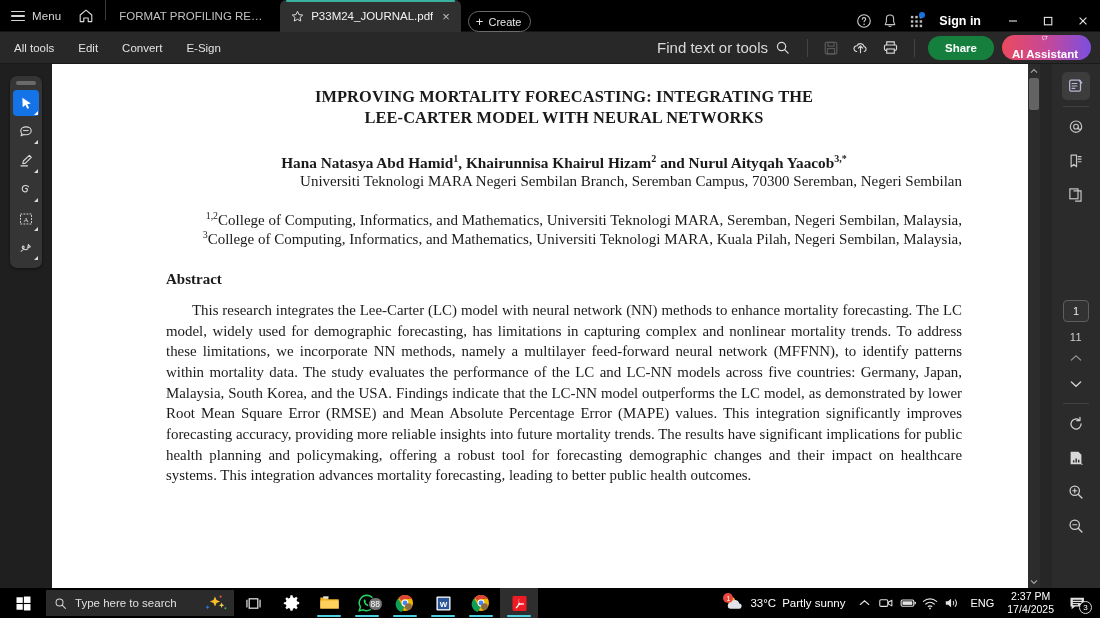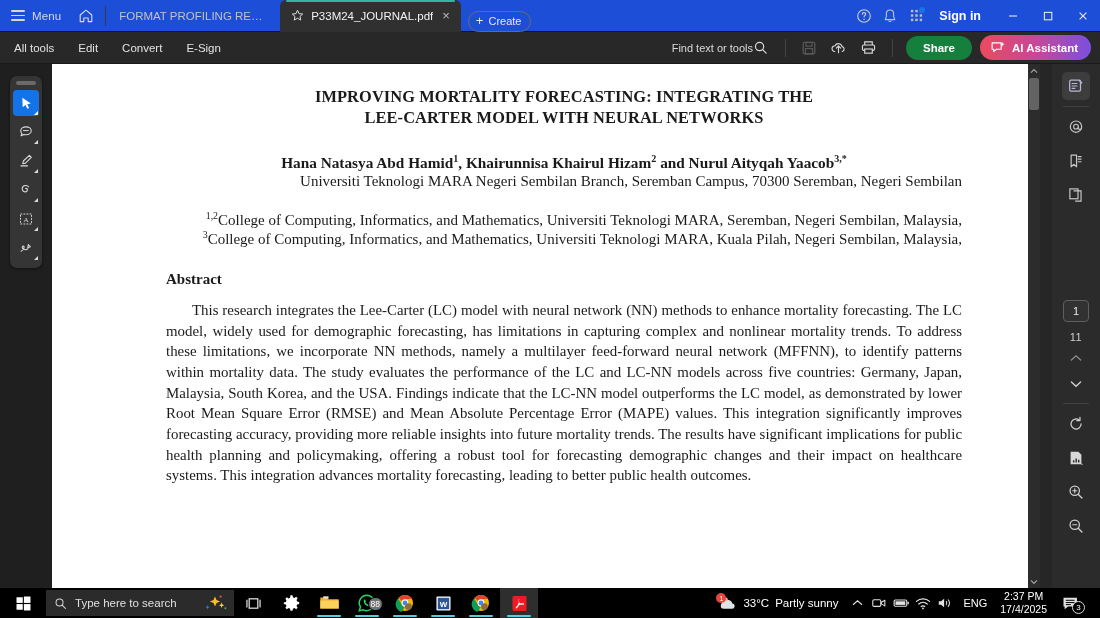--- a/index.html
+++ b/index.html
@@ -8,21 +8,21 @@
     overflow: hidden;
     background: #1b1b1b;
     font-family: "Liberation Sans", sans-serif;
     -webkit-font-smoothing: antialiased;
   }
   .app { position: relative; width: 1100px; height: 618px; background: #1f1f1f; }
 
   
   .titlebar {
     position: absolute; top: 0; left: 0; width: 1100px; height: 32px;
-    background: #1d4ed8; display: flex; align-items: center;
+    background: #000000; display: flex; align-items: flex-start;
     border-bottom: 1px solid #141414;
   }
   .menu-btn { display: flex; align-items: center; gap: 7px; padding: 0 10px 0 11px; height: 32px; cursor: pointer; }
   .hamburger { display: inline-flex; flex-direction: column; justify-content: center; gap: 3px; width: 14px; }
   .hamburger i { display: block; height: 1.5px; background: #d6d6d6; border-radius: 1px; }
   .menu-label { color: #d8d8d8; font-size: 11.5px; letter-spacing: .1px; }
   .home-btn { width: 30px; height: 32px; display: flex; align-items: center; justify-content: center; cursor: pointer; }
   .tb-sep { width: 1px; height: 20px; background: #3a3a3a; margin: 0 2px 0 4px; }
 
   .tabs { display: flex; align-items: flex-end; height: 32px; }
@@ -52,34 +52,34 @@
   .wincontrol { width: 35px; height: 32px; display: flex; align-items: center; justify-content: center; cursor: pointer; color: #e6e6e6; }
   .blue-dot { position: absolute; top: 7px; right: 4px; width: 6px; height: 6px; border-radius: 50%; background: #1473e6; }
 
   
   .toolbar {
     position: absolute; top: 32px; left: 0; width: 1100px; height: 32px;
     background: #282828; display: flex; align-items: center; border-bottom: 1px solid #1a1a1a;
   }
   .tool-item { color: #e2e2e2; font-size: 11.5px; padding: 4px 10px; margin-left: 4px; cursor: pointer; border-radius: 4px; }
   .tb2-right { margin-left: auto; display: flex; align-items: center; gap: 2px; padding-right: 9px; }
-  .findbox { display: flex; align-items: center; color: #dadada; font-size: 11px; padding: 0 8px; cursor: pointer; }
+  .findbox { display: flex; align-items: center; gap: 7px; color: #dadada; font-size: 15px; padding: 0 8px; cursor: pointer; }
   .vsep { width: 1px; height: 18px; background: #444; margin: 0 7px; }
   .ic-btn { width: 28px; height: 24px; display: flex; align-items: center; justify-content: center; cursor: pointer; border-radius: 4px; }
   .ic-btn.disabled { opacity: .45; cursor: default; }
   .share-btn {
     background: #15803d; color: #fff; font-size: 11.5px; font-weight: bold;
     padding: 0 17px; height: 24px; display: flex; align-items: center;
     border-radius: 13px; cursor: pointer; margin-left: 4px;
   }
   .ai-btn {
     display: flex; align-items: center; gap: 6px;
     background: linear-gradient(90deg, #eb4a5e 0%, #c4489a 52%, #7b4fe0 100%);
     color: #fff; font-size: 11.5px; font-weight: bold;
-    padding: 0 13px 0 10px; height: 25px; border-radius: 13px; cursor: pointer; margin-left: 6px;
+    padding: 0 13px 0 10px; height: 25px; border-radius: 13px; cursor: pointer; margin-left: 6px; flex-direction: column;
   }
 
   
   .workspace { position: absolute; top: 64px; left: 0; width: 1100px; height: 524px; background: #262626; }
 
   
   .leftrail { position: absolute; left: 0; top: 0; width: 52px; height: 524px; background: #1f1f1f; }
   .palette {
     position: absolute; left: 10px; top: 12px; width: 32px;
     background: #353535; border-radius: 7px; padding: 5px 0 4px;
@@ -144,21 +144,21 @@
   }
   .searchbox span { color: #e0e0e0; font-size: 11.5px; }
   .tb-app { width: 38px; height: 30px; display: flex; align-items: center; justify-content: center; cursor: pointer; position: relative; }
   .tb-app.running::after { content: ''; position: absolute; bottom: 1px; left: 7px; right: 7px; height: 2px; background: #4fd0e0; border-radius: 1px; }
   .tb-app.focused { background: #2e2e2e; }
   .badge-cnt {
     position: absolute; right: 3px; bottom: 7px; min-width: 14px; height: 14px;
     background: #737373; border: 1px solid #000; border-radius: 7px; color: #fff;
     font-size: 8.5px; display: flex; align-items: center; justify-content: center; padding: 0 2px;
   }
-  .tray { margin-left: auto; display: flex; align-items: center; height: 14px; padding-right: 13px; }
+  .tray { margin-left: auto; display: flex; align-items: center; height: 14px; padding-right: 6px; }
   .weather { display: flex; align-items: center; gap: 6px; padding: 0 8px; cursor: pointer; }
   .weather .wtxt { color: #fff; font-size: 11.5px; }
   .tray-ic { width: 22px; height: 30px; display: flex; align-items: center; justify-content: center; cursor: pointer; }
   .lang { color: #fff; font-size: 11px; padding: 0 7px; cursor: pointer; }
   .clock { color: #fff; font-size: 10.5px; line-height: 1.22; text-align: center; padding: 0 6px; cursor: pointer; }
   .notif { width: 34px; height: 30px; display: flex; align-items: center; justify-content: center; cursor: pointer; position: relative; }
 </style>
 </head>
 <body>
 

